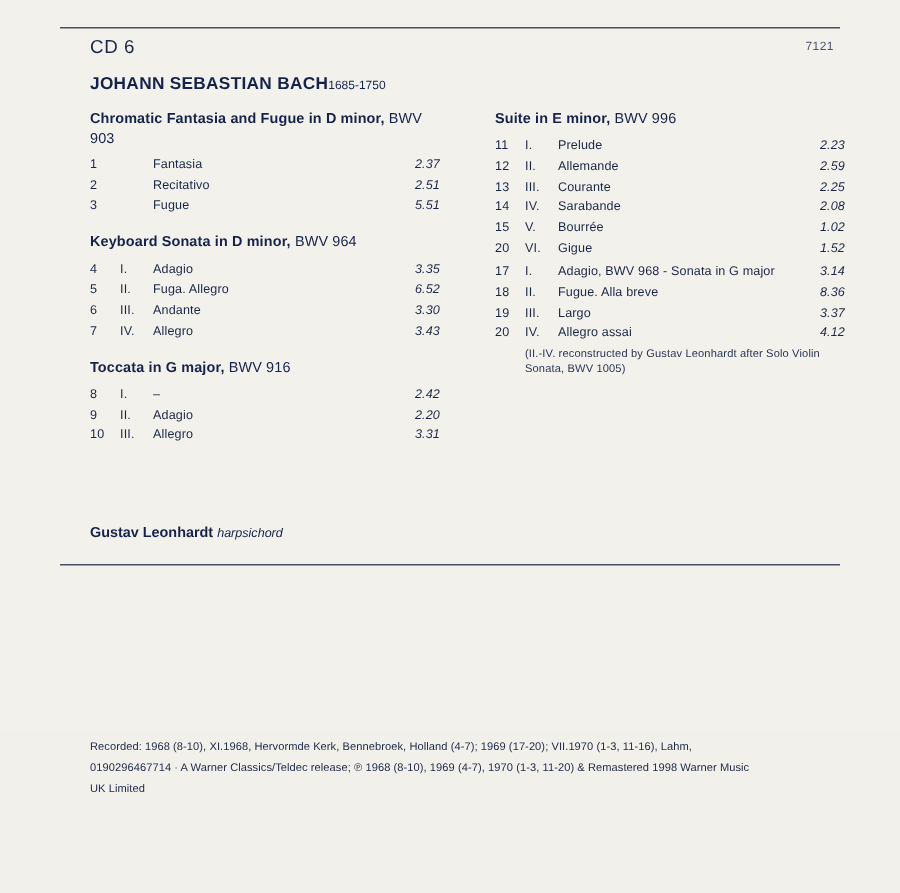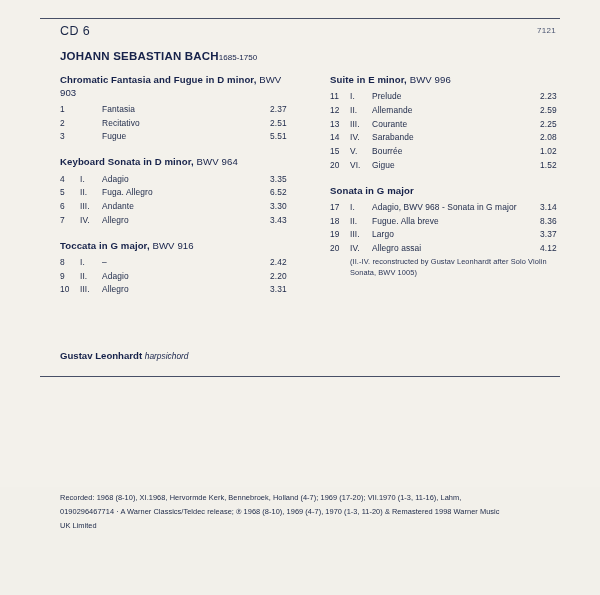--- a/index.html
+++ b/index.html
@@ -104,26 +104,27 @@
     padding-top: 2.4px;
   }
   td.ttitle {
     padding-right: 6px;
   }
   td.ttitle .rn {
     display: inline-block;
     min-width: 22px;
   }
   td.ttime {
-    text-align: left;
+    text-align: center;
     width: 30px;
     font-size: 7.6px;
     color: #3d4866;
     padding-top: 2.2px;
     white-space: nowrap;
+    font-style: italic;
   }
 
   .note {
     font-size: 7.4px;
     color: #2a3557;
     line-height: 1.45;
     margin-left: 20px;
     margin-top: 2px;
     letter-spacing: .1px;
   }
@@ -294,24 +295,20 @@
         <td class="ttime">1.02</td>
       </tr>
       <tr>
         <td class="tnum">20</td>
         <td class="ttitle"><span class="rn">VI.</span><span>Gigue</span></td>
         <td class="ttime">1.52</td>
       </tr>
     </tbody>
       </table>
 
-    <div class="work-title spaced">
-      <span>Sonata in G major</span>
-      <span class="light"></span>
-    </div>
     <table class="tracks">
       <tbody>
           <tr>
         <td class="tnum">17</td>
         <td class="ttitle"><span class="rn">I.</span><span>Adagio, BWV 968 - Sonata in G major</span></td>
         <td class="ttime">3.14</td>
       </tr>
       <tr>
         <td class="tnum">18</td>
         <td class="ttitle"><span class="rn">II.</span><span>Fugue. Alla breve</span></td>

